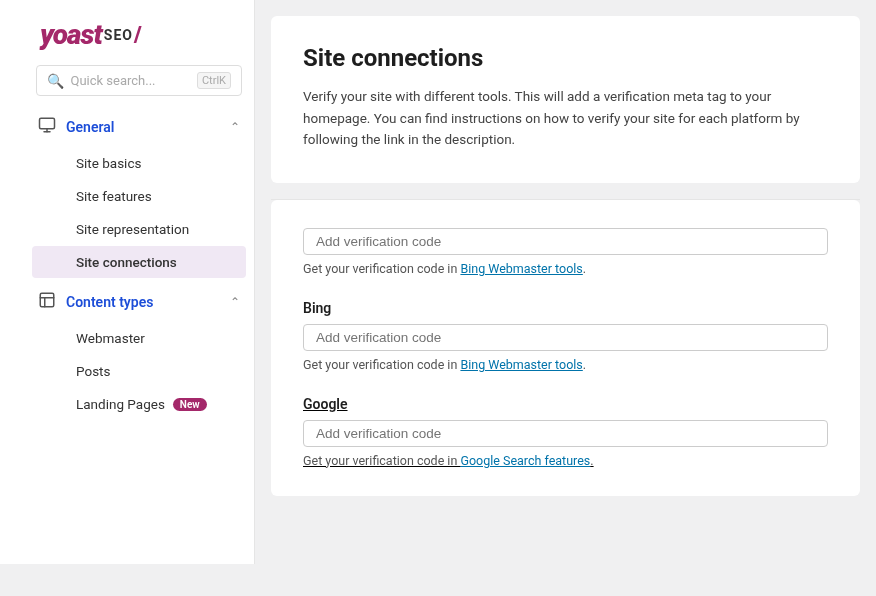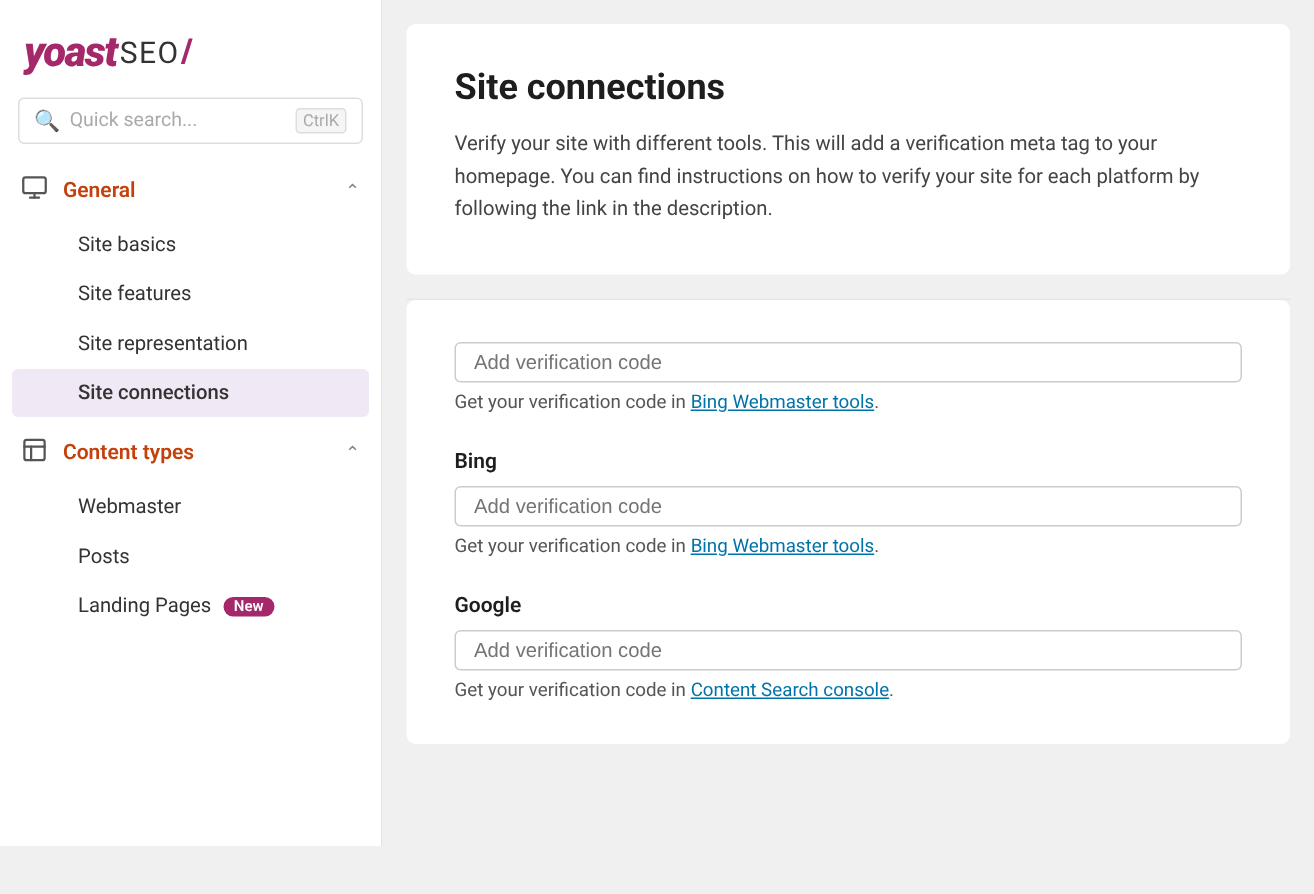--- a/index.html
+++ b/index.html
@@ -15,38 +15,39 @@
     
     .sidebar {
       width: 255px;
       min-width: 255px;
       background: #fff;
       height: 564px;
       display: flex;
       flex-direction: column;
       border-right: 1px solid #e5e5e5;
       overflow-y: auto;
+      padding-left: 24px;
     }
 
     .logo-area {
       padding: 18px 16px 14px 16px;
       display: flex;
       align-items: center;
     }
 
     .logo-yoast {
       font-size: 28px;
       font-weight: 900;
       color: #a4286a;
       font-style: italic;
       letter-spacing: -1px;
     }
     .logo-seo {
-      font-size: 20px;
-      font-weight: 400;
+      font-size: 14px;
+      font-weight: 700;
       color: #333;
       margin-left: 2px;
       letter-spacing: 1px;
       text-transform: uppercase;
     }
     .logo-slash {
       color: #a4286a;
       font-size: 22px;
       font-weight: 900;
       margin-left: 1px;
@@ -92,21 +93,21 @@
       cursor: pointer;
     }
     .nav-section-icon {
       margin-right: 10px;
       color: #555;
       font-size: 16px;
     }
     .nav-section-label {
       font-size: 14px;
       font-weight: 600;
-      color: #c2410c;
+      color: #1d4ed8;
       flex: 1;
     }
     .nav-chevron {
       color: #888;
       font-size: 12px;
     }
 
     .nav-item {
       padding: 8px 16px 8px 44px;
       font-size: 13.5px;
@@ -176,20 +177,21 @@
       margin: 0 16px 16px 16px;
       border-radius: 6px;
       padding: 28px 32px;
     }
 
     .field-group {
       margin-bottom: 24px;
     }
     .field-group:last-child {
       margin-bottom: 0;
+      text-decoration: underline;
     }
 
     .field-label {
       font-size: 14px;
       font-weight: 600;
       color: #1e1e1e;
       margin-bottom: 8px;
     }
 
     .verification-input {
@@ -304,17 +306,17 @@
       <input class="verification-input" type="text" placeholder="Add verification code" style="">
       <div class="field-help">
         <span>Get your verification code in </span><a href="#">Bing Webmaster tools</a><span>.</span>
       </div>
     </div>
 
     <div class="field-group">
       <div class="field-label">Google</div>
       <input class="verification-input" type="text" placeholder="Add verification code" style="">
       <div class="field-help">
-        <span>Get your verification code in </span><a href="#">Content Search console</a><span>.</span>
+        <span>Get your verification code in </span><a href="#">Google Search features</a><span>.</span>
       </div>
     </div>
   </div>
 </div>
 
 </body></html>

